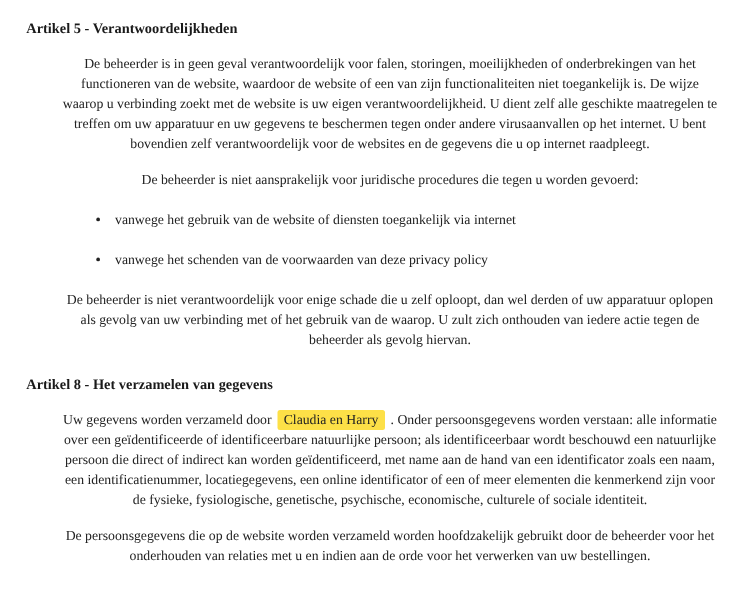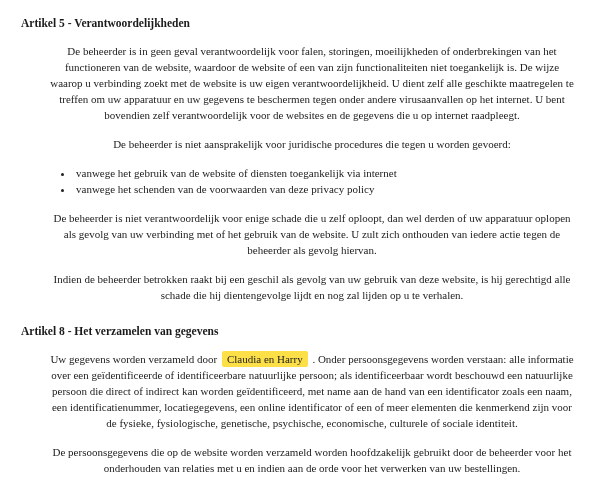--- a/index.html
+++ b/index.html
@@ -35,21 +35,21 @@
   .para {
     margin: 0 0 13px 27px;
     text-align: center;
   }
   ul.bullet-list {
     margin: 0 0 13px 27px;
     padding-left: 26px;
     list-style-type: disc;
   }
   ul.bullet-list li {
-    margin: 0;
+    margin: 16px;
     padding-left: 2px;
   }
   .field {
     background: #fde047;
     padding: 2px 5px;
     margin: 0 2px;
     border-radius: 2px;
     white-space: nowrap;
   }
 </style>
@@ -62,23 +62,22 @@
 
   <p class="para">De beheerder is in geen geval verantwoordelijk voor falen, storingen, moeilijkheden of onderbrekingen van het functioneren van de website, waardoor de website of een van zijn functionaliteiten niet toegankelijk is. De wijze waarop u verbinding zoekt met de website is uw eigen verantwoordelijkheid. U dient zelf alle geschikte maatregelen te treffen om uw apparatuur en uw gegevens te beschermen tegen onder andere virusaanvallen op het internet. U bent bovendien zelf verantwoordelijk voor de websites en de gegevens die u op internet raadpleegt.</p>
 
   <p class="para">De beheerder is niet aansprakelijk voor juridische procedures die tegen u worden gevoerd:</p>
 
   <ul class="bullet-list">
     <li>vanwege het gebruik van de website of diensten toegankelijk via internet</li>
     <li>vanwege het schenden van de voorwaarden van deze privacy policy</li>
   </ul>
 
-  <p class="para">De beheerder is niet verantwoordelijk voor enige schade die u zelf oploopt, dan wel derden of uw apparatuur oplopen als gevolg van uw verbinding met of het gebruik van de website. U zult zich onthouden van iedere actie tegen de beheerder als gevolg hiervan.</p>
+  <p class="para">De beheerder is niet verantwoordelijk voor enige schade die u zelf oploopt, dan wel derden of uw apparatuur oplopen als gevolg van uw verbinding met of het gebruik van de waarop. U zult zich onthouden van iedere actie tegen de beheerder als gevolg hiervan.</p>
 
-  <p class="para">Indien de beheerder betrokken raakt bij een geschil als gevolg van uw gebruik van deze website, is hij gerechtigd alle schade die hij dientengevolge lijdt en nog zal lijden op u te verhalen.</p>
 
   <div class="heading">Artikel 8 - Het verzamelen van gegevens</div>
 
   <p class="para"><span>Uw gegevens worden verzameld door </span><span class="field">Claudia en Harry</span><span> . Onder persoonsgegevens worden verstaan: alle informatie over een geïdentificeerde of identificeerbare natuurlijke persoon; als identificeerbaar wordt beschouwd een natuurlijke persoon die direct of indirect kan worden geïdentificeerd, met name aan de hand van een identificator zoals een naam, een identificatienummer, locatiegegevens, een online identificator of een of meer elementen die kenmerkend zijn voor de fysieke, fysiologische, genetische, psychische, economische, culturele of sociale identiteit.</span></p>
 
   <p class="para">De persoonsgegevens die op de website worden verzameld worden hoofdzakelijk gebruikt door de beheerder voor het onderhouden van relaties met u en indien aan de orde voor het verwerken van uw bestellingen.</p>
 
 </div>
 
 </body></html>

